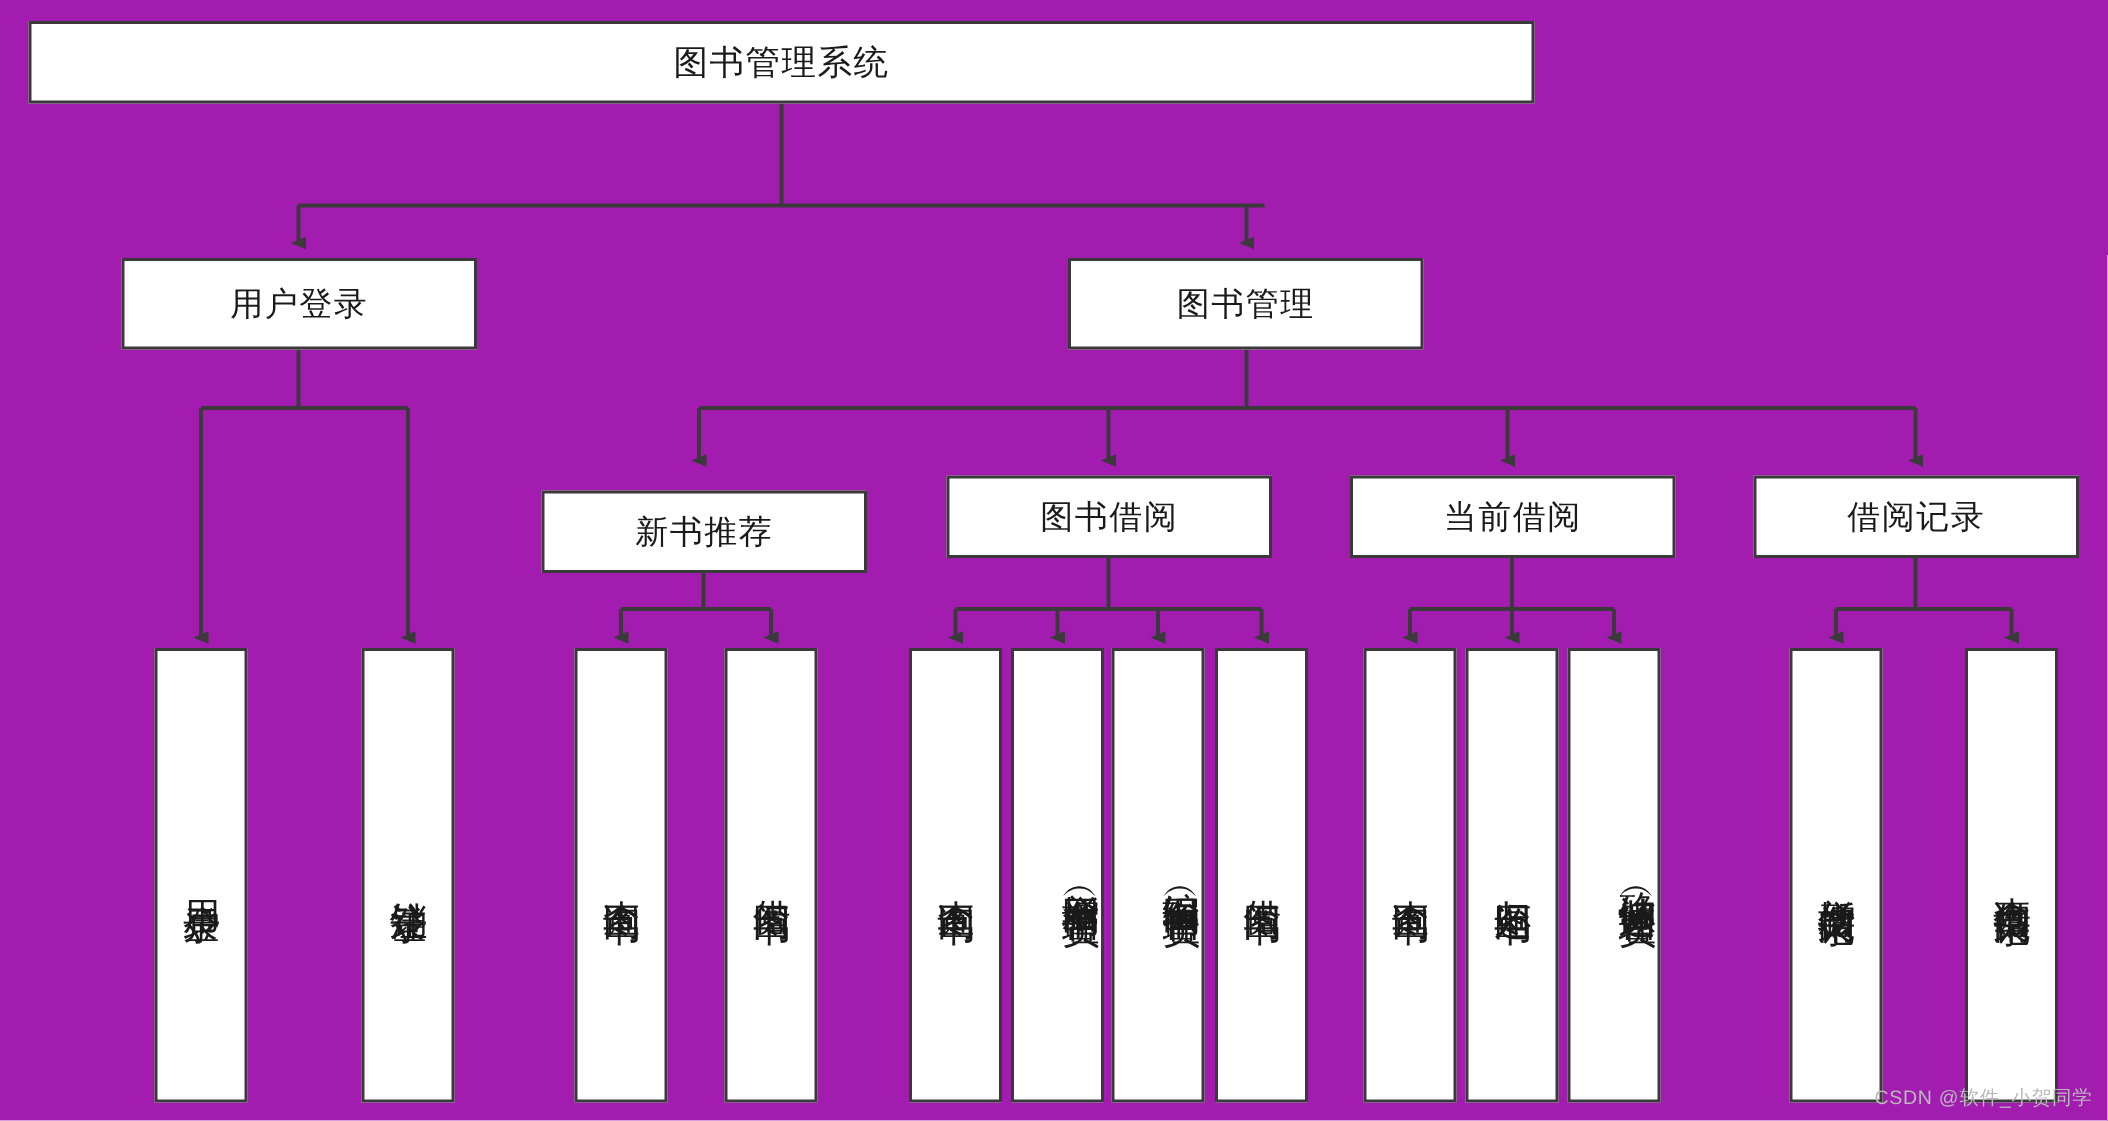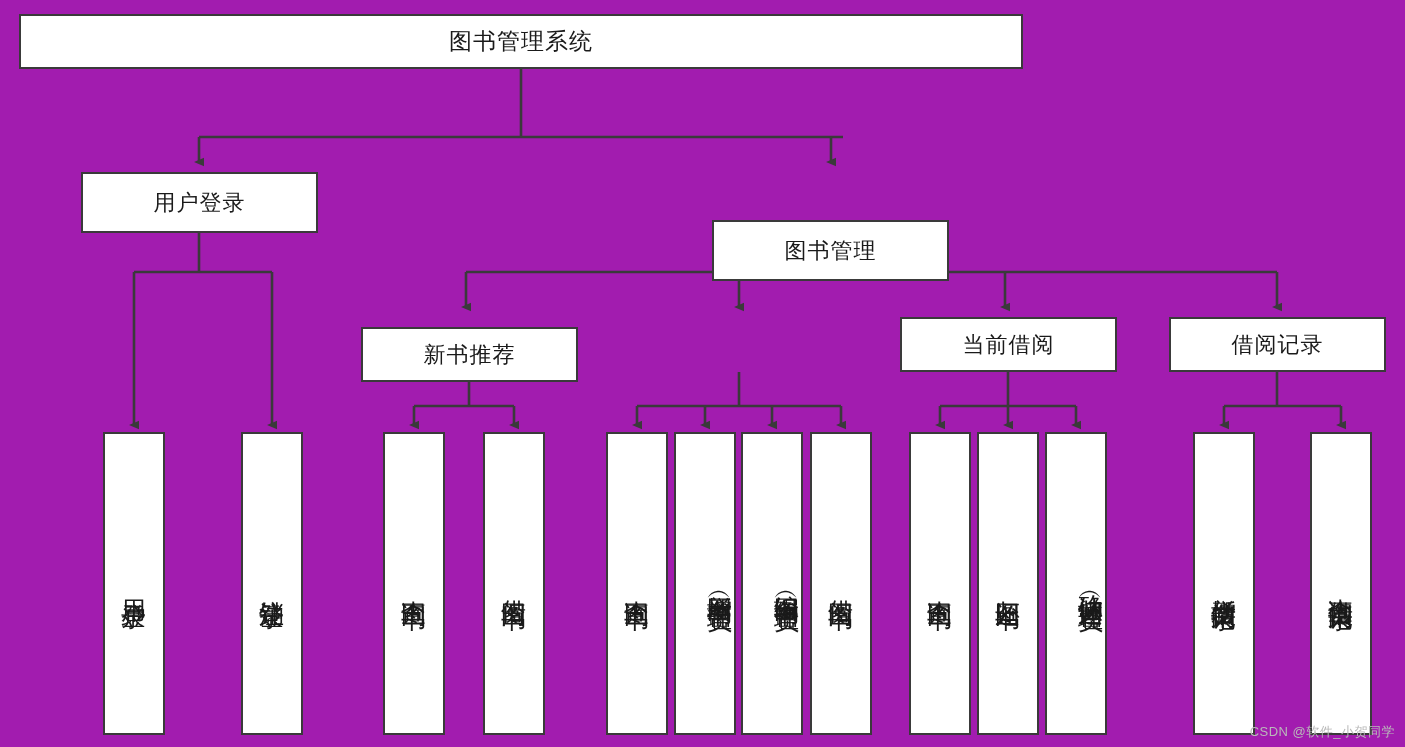--- a/index.html
+++ b/index.html
@@ -128,24 +128,25 @@
       <path d="M1224,406 L1341,406"></path>
       <path d="M1224,406 L1224,425" marker-end="url(#arrow)"></path>
       <path d="M1341,406 L1341,425" marker-end="url(#arrow)"></path>
     </g>
   </svg>
 
   <div class="node horiz root" style="left:19px; top:14px; width:1004px; height:55px;">图书管理系统</div>
 
   <div class="node horiz" style="left:81px; top:172px; width:237px; height:61px;">用户登录</div>
 
-  <div class="node horiz" style="left:712px; top:172px; width:237px; height:61px;margin-top:48px;">图书管理</div>
+  <div class="node horiz" style="left:712px; top:172px; width:237px; height:61px;">图书管理</div>
 
   <div class="node horiz" style="left:361px; top:327px; width:217px; height:55px;">新书推荐</div>
 
+  <div class="node horiz" style="left:631px; top:317px; width:217px; height:55px;">图书借阅</div>
 
   <div class="node horiz" style="left:1169px; top:317px; width:217px; height:55px;">借阅记录</div>
 
   <div class="node horiz" style="left:900px; top:317px; width:217px; height:55px;">当前借阅</div>
 
   <div class="node vert center" style="left:103px; top:432px; width:62px; height:303px;">用户登录</div>
 
   <div class="node vert center" style="left:241px; top:432px; width:62px; height:303px;">注销登录</div>
 
   <div class="node vert center" style="left:383px; top:432px; width:62px; height:303px;">查询图书</div>

